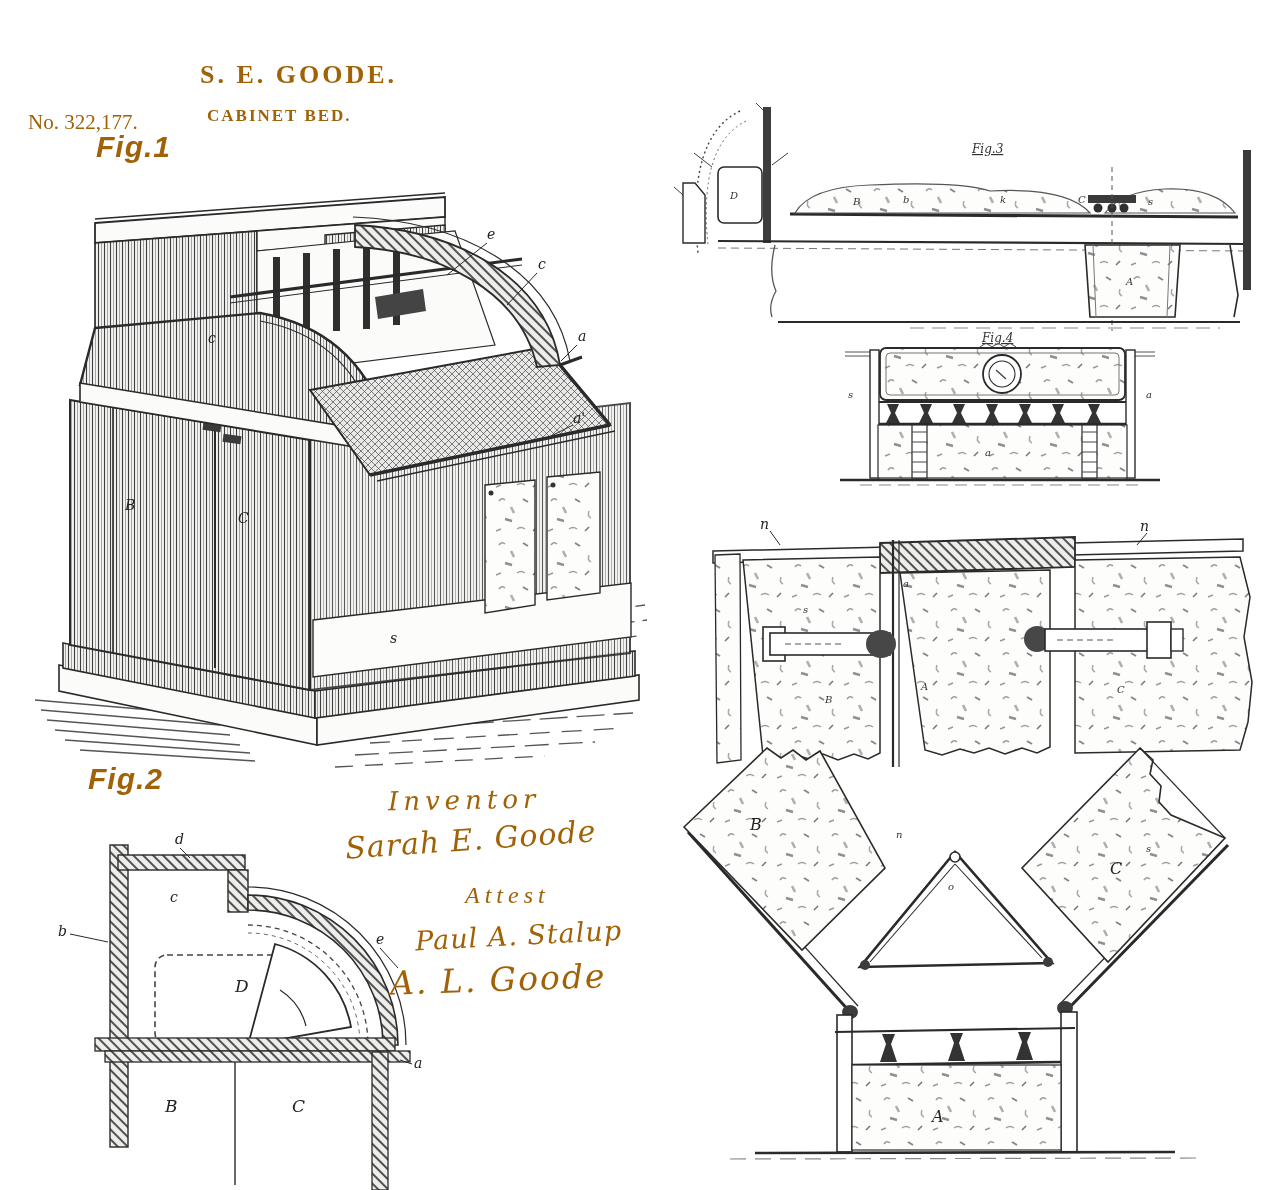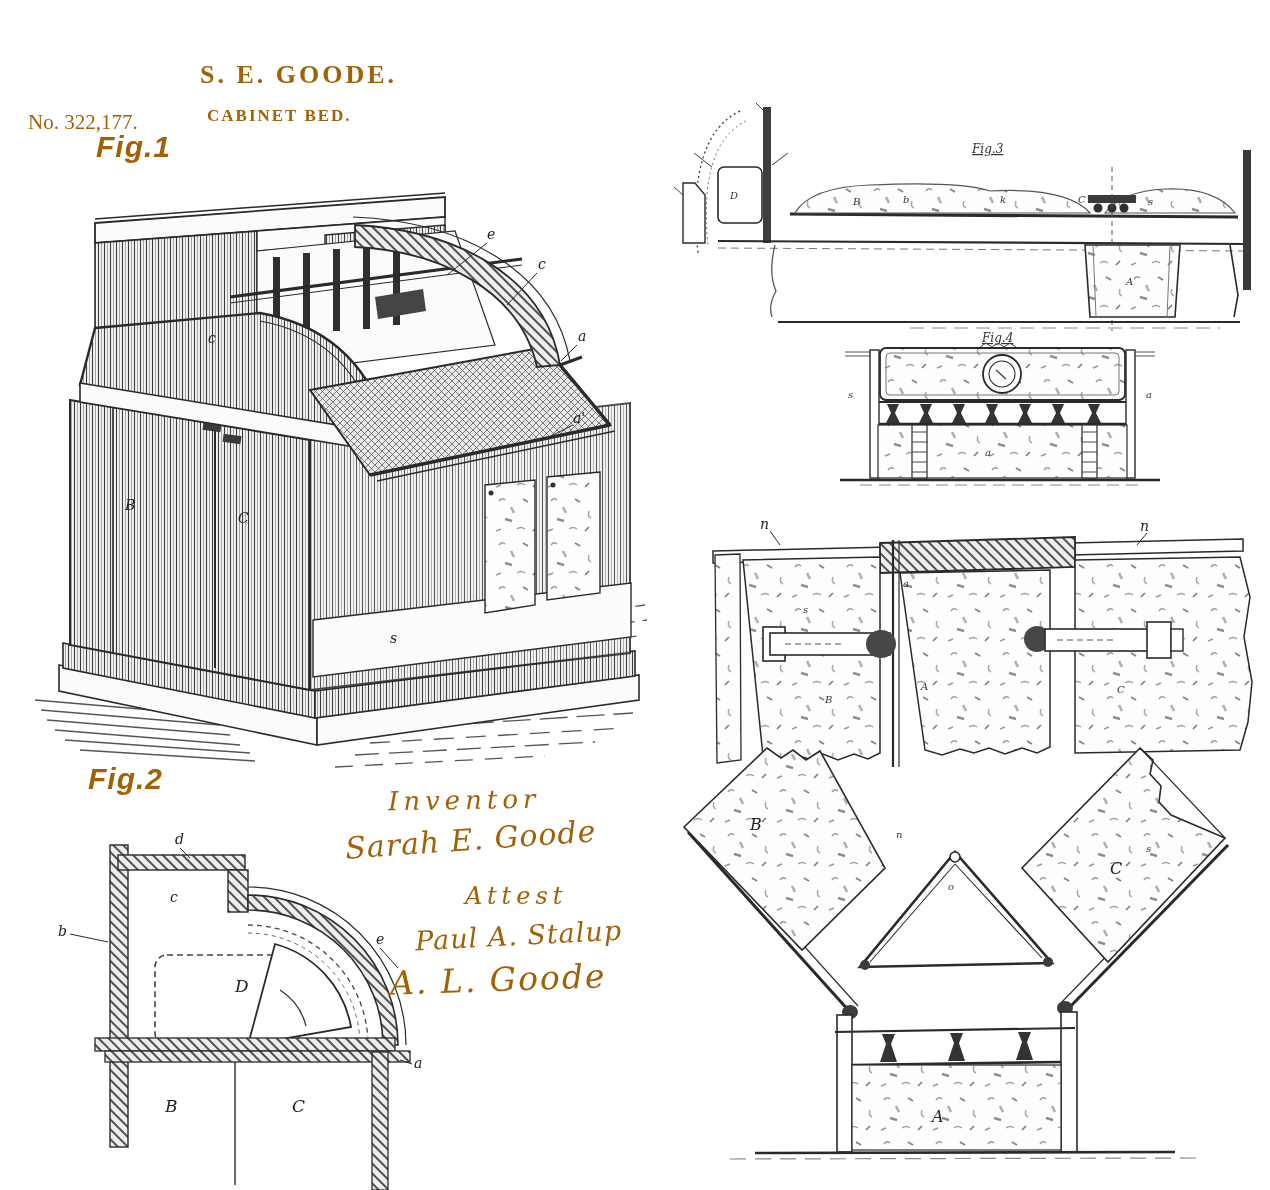--- a/index.html
+++ b/index.html
@@ -188,21 +188,21 @@
     <text class="lbl" x="8" y="106">b</text>
     <text class="lbl" x="185" y="162" style="font-size:17px">D</text>
     <text class="lbl" x="326" y="114">e</text>
     <text class="lbl" x="364" y="238">a</text>
     <text class="lbl" x="115" y="282" style="font-size:17px">B</text>
     <text class="lbl" x="242" y="282" style="font-size:17px">C</text>
   </svg>
 
   <div class="txt script inventor" style="left:388px;top:785px;">Inventor</div>
   <div class="txt script sig1" style="left:345px;top:822px;">Sarah E. Goode</div>
-  <div class="txt script attest" style="left:465px;top:882px;">Attest</div>
+  <div class="txt script attest" style="left:465px;top:882px;font-family:Liberation Serif, serif;">Attest</div>
   <div class="txt script sig2" style="left:415px;top:920px;">Paul A. Stalup</div>
   <div class="txt script sig3" style="left:390px;top:960px;">A. L. Goode</div>
 
   <svg style="left:660px;top:95px;" width="610" height="240" viewBox="0 0 610 240">
     <text class="figsm" x="312" y="58">Fig.3</text>
 
     <path d="M80,16 Q26,42 38,158" fill="none" stroke="#444" stroke-width="1.4" stroke-dasharray="2 3"></path>
     <path d="M86,26 Q38,50 48,150" fill="none" stroke="#666" stroke-width="1" stroke-dasharray="2 3"></path>
     <rect x="103" y="12" width="8" height="136" fill="#3d3d3d"></rect>
     <rect x="58" y="72" width="44" height="56" rx="6" fill="#fff" stroke="#2a2a2a" stroke-width="1.6"></rect>

